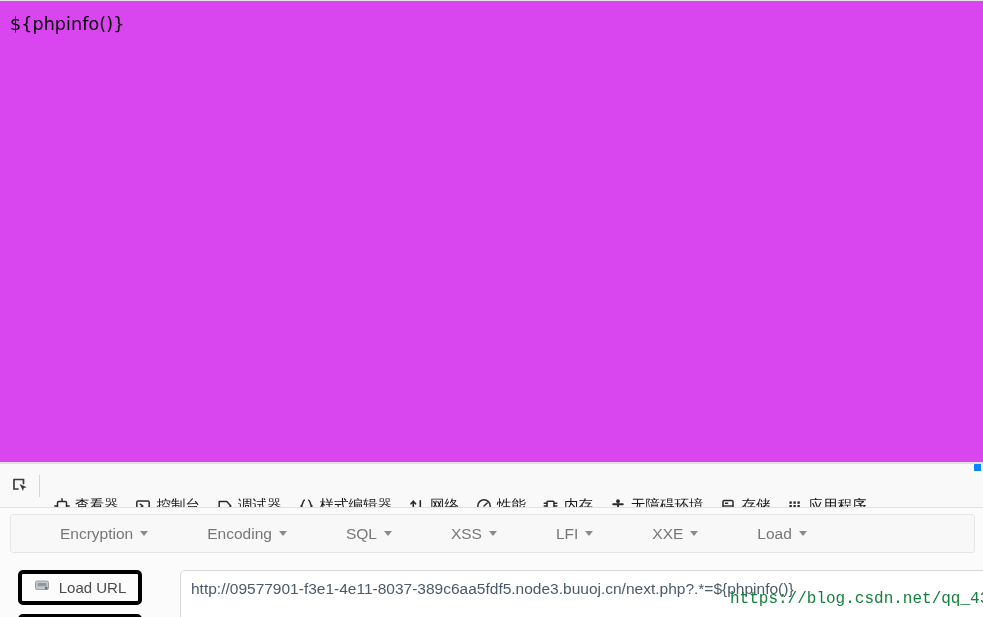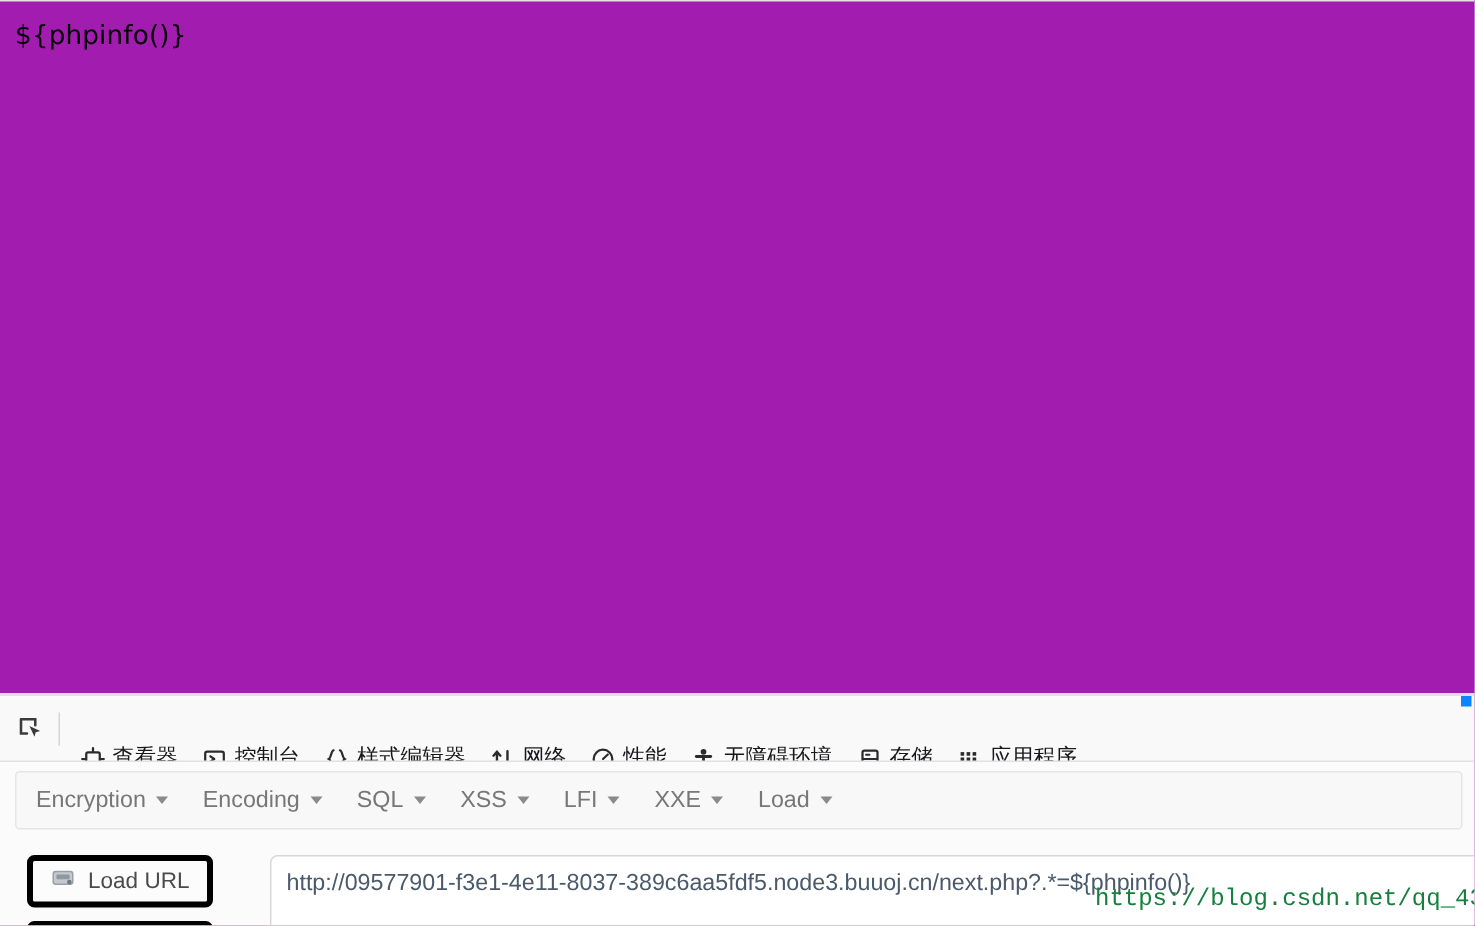--- a/index.html
+++ b/index.html
@@ -15,21 +15,21 @@
     position: relative;
   }
 
   
   #page-viewport {
     position: absolute;
     left: 0;
     top: 0;
     width: 983px;
     height: 462px;
-    background: #a21caf;
+    background: #d946ef;
     border-top: 1px solid #e4e4e4;
     box-sizing: border-box;
     overflow: hidden;
     text-decoration: underline;
   }
   #page-text {
     position: absolute;
     left: 10px;
     top: 13px;
     font-family: "DejaVu Sans", sans-serif;
@@ -139,20 +139,21 @@
   }
   .hb-menu {
     display: flex;
     align-items: center;
     gap: 7px;
     margin-right: 23px;
     cursor: pointer;
     color: #777777;
     font-size: 15.5px;
     font-family: "Liberation Sans", sans-serif;
+    margin-left: 36px;
   }
   .caret {
     width: 0;
     height: 0;
     border-left: 4.5px solid transparent;
     border-right: 4.5px solid transparent;
     border-top: 5px solid #8a8a8a;
     display: inline-block;
   }
 
@@ -254,20 +255,28 @@
     <div class="dt-tab">
       <span class="dt-ico">
         <svg width="16" height="16" viewBox="0 0 16 16">
           <rect x="1.8" y="3" width="12.4" height="10" rx="1.4" fill="none" stroke="#2b2b2d" stroke-width="1.5"></rect>
           <path d="M5.3 6.2l2.5 1.8-2.5 1.8" fill="none" stroke="#2b2b2d" stroke-width="1.5" stroke-linecap="round" stroke-linejoin="round"></path>
         </svg>
       </span>
       <span class="dt-lbl">控制台</span>
     </div>
 
+    <div class="dt-tab">
+      <span class="dt-ico">
+        <svg width="16" height="16" viewBox="0 0 16 16">
+          <path d="M2.2 3.4h7.6l4 4.6-4 4.6H2.2z" fill="none" stroke="#2b2b2d" stroke-width="1.5" stroke-linejoin="round"></path>
+        </svg>
+      </span>
+      <span class="dt-lbl">调试器</span>
+    </div>
 
     <div class="dt-tab">
       <span class="dt-ico">
         <svg width="17" height="16" viewBox="0 0 17 16">
           <path d="M6.4 2.2c-1.6 0-1.6 5.0-3.1 5.8 1.5 0.8 1.5 5.8 3.1 5.8" fill="none" stroke="#2b2b2d" stroke-width="1.5" stroke-linecap="round"></path>
           <path d="M10.6 2.2c1.6 0 1.6 5.0 3.1 5.8-1.5 0.8-1.5 5.8-3.1 5.8" fill="none" stroke="#2b2b2d" stroke-width="1.5" stroke-linecap="round"></path>
         </svg>
       </span>
       <span class="dt-lbl">样式编辑器</span>
     </div>
@@ -285,20 +294,29 @@
     <div class="dt-tab">
       <span class="dt-ico">
         <svg width="16" height="16" viewBox="0 0 16 16">
           <circle cx="8" cy="8" r="6.2" fill="none" stroke="#2b2b2d" stroke-width="1.5"></circle>
           <path d="M8 8l3.2-3.0" fill="none" stroke="#2b2b2d" stroke-width="1.5" stroke-linecap="round"></path>
         </svg>
       </span>
       <span class="dt-lbl">性能</span>
     </div>
 
+    <div class="dt-tab">
+      <span class="dt-ico">
+        <svg width="17" height="16" viewBox="0 0 17 16">
+          <rect x="5" y="3.2" width="7" height="9.6" rx="1" fill="none" stroke="#2b2b2d" stroke-width="1.5"></rect>
+          <path d="M2.2 5.2h2.6M2.2 8h2.6M2.2 10.8h2.6M12.2 5.2h2.6M12.2 8h2.6M12.2 10.8h2.6" stroke="#2b2b2d" stroke-width="1.4" stroke-linecap="round"></path>
+        </svg>
+      </span>
+      <span class="dt-lbl">内存</span>
+    </div>
 
     <div class="dt-tab">
       <span class="dt-ico">
         <svg width="16" height="16" viewBox="0 0 16 16">
           <circle cx="8" cy="3.2" r="1.9" fill="#2b2b2d"></circle>
           <path d="M3.2 6.3h9.6" stroke="#2b2b2d" stroke-width="1.9" stroke-linecap="round"></path>
           <path d="M8 6.3v4.2M8 10.5l-2.2 3.4M8 10.5l2.2 3.4" stroke="#2b2b2d" stroke-width="1.9" stroke-linecap="round"></path>
         </svg>
       </span>
       <span class="dt-lbl">无障碍环境</span>

